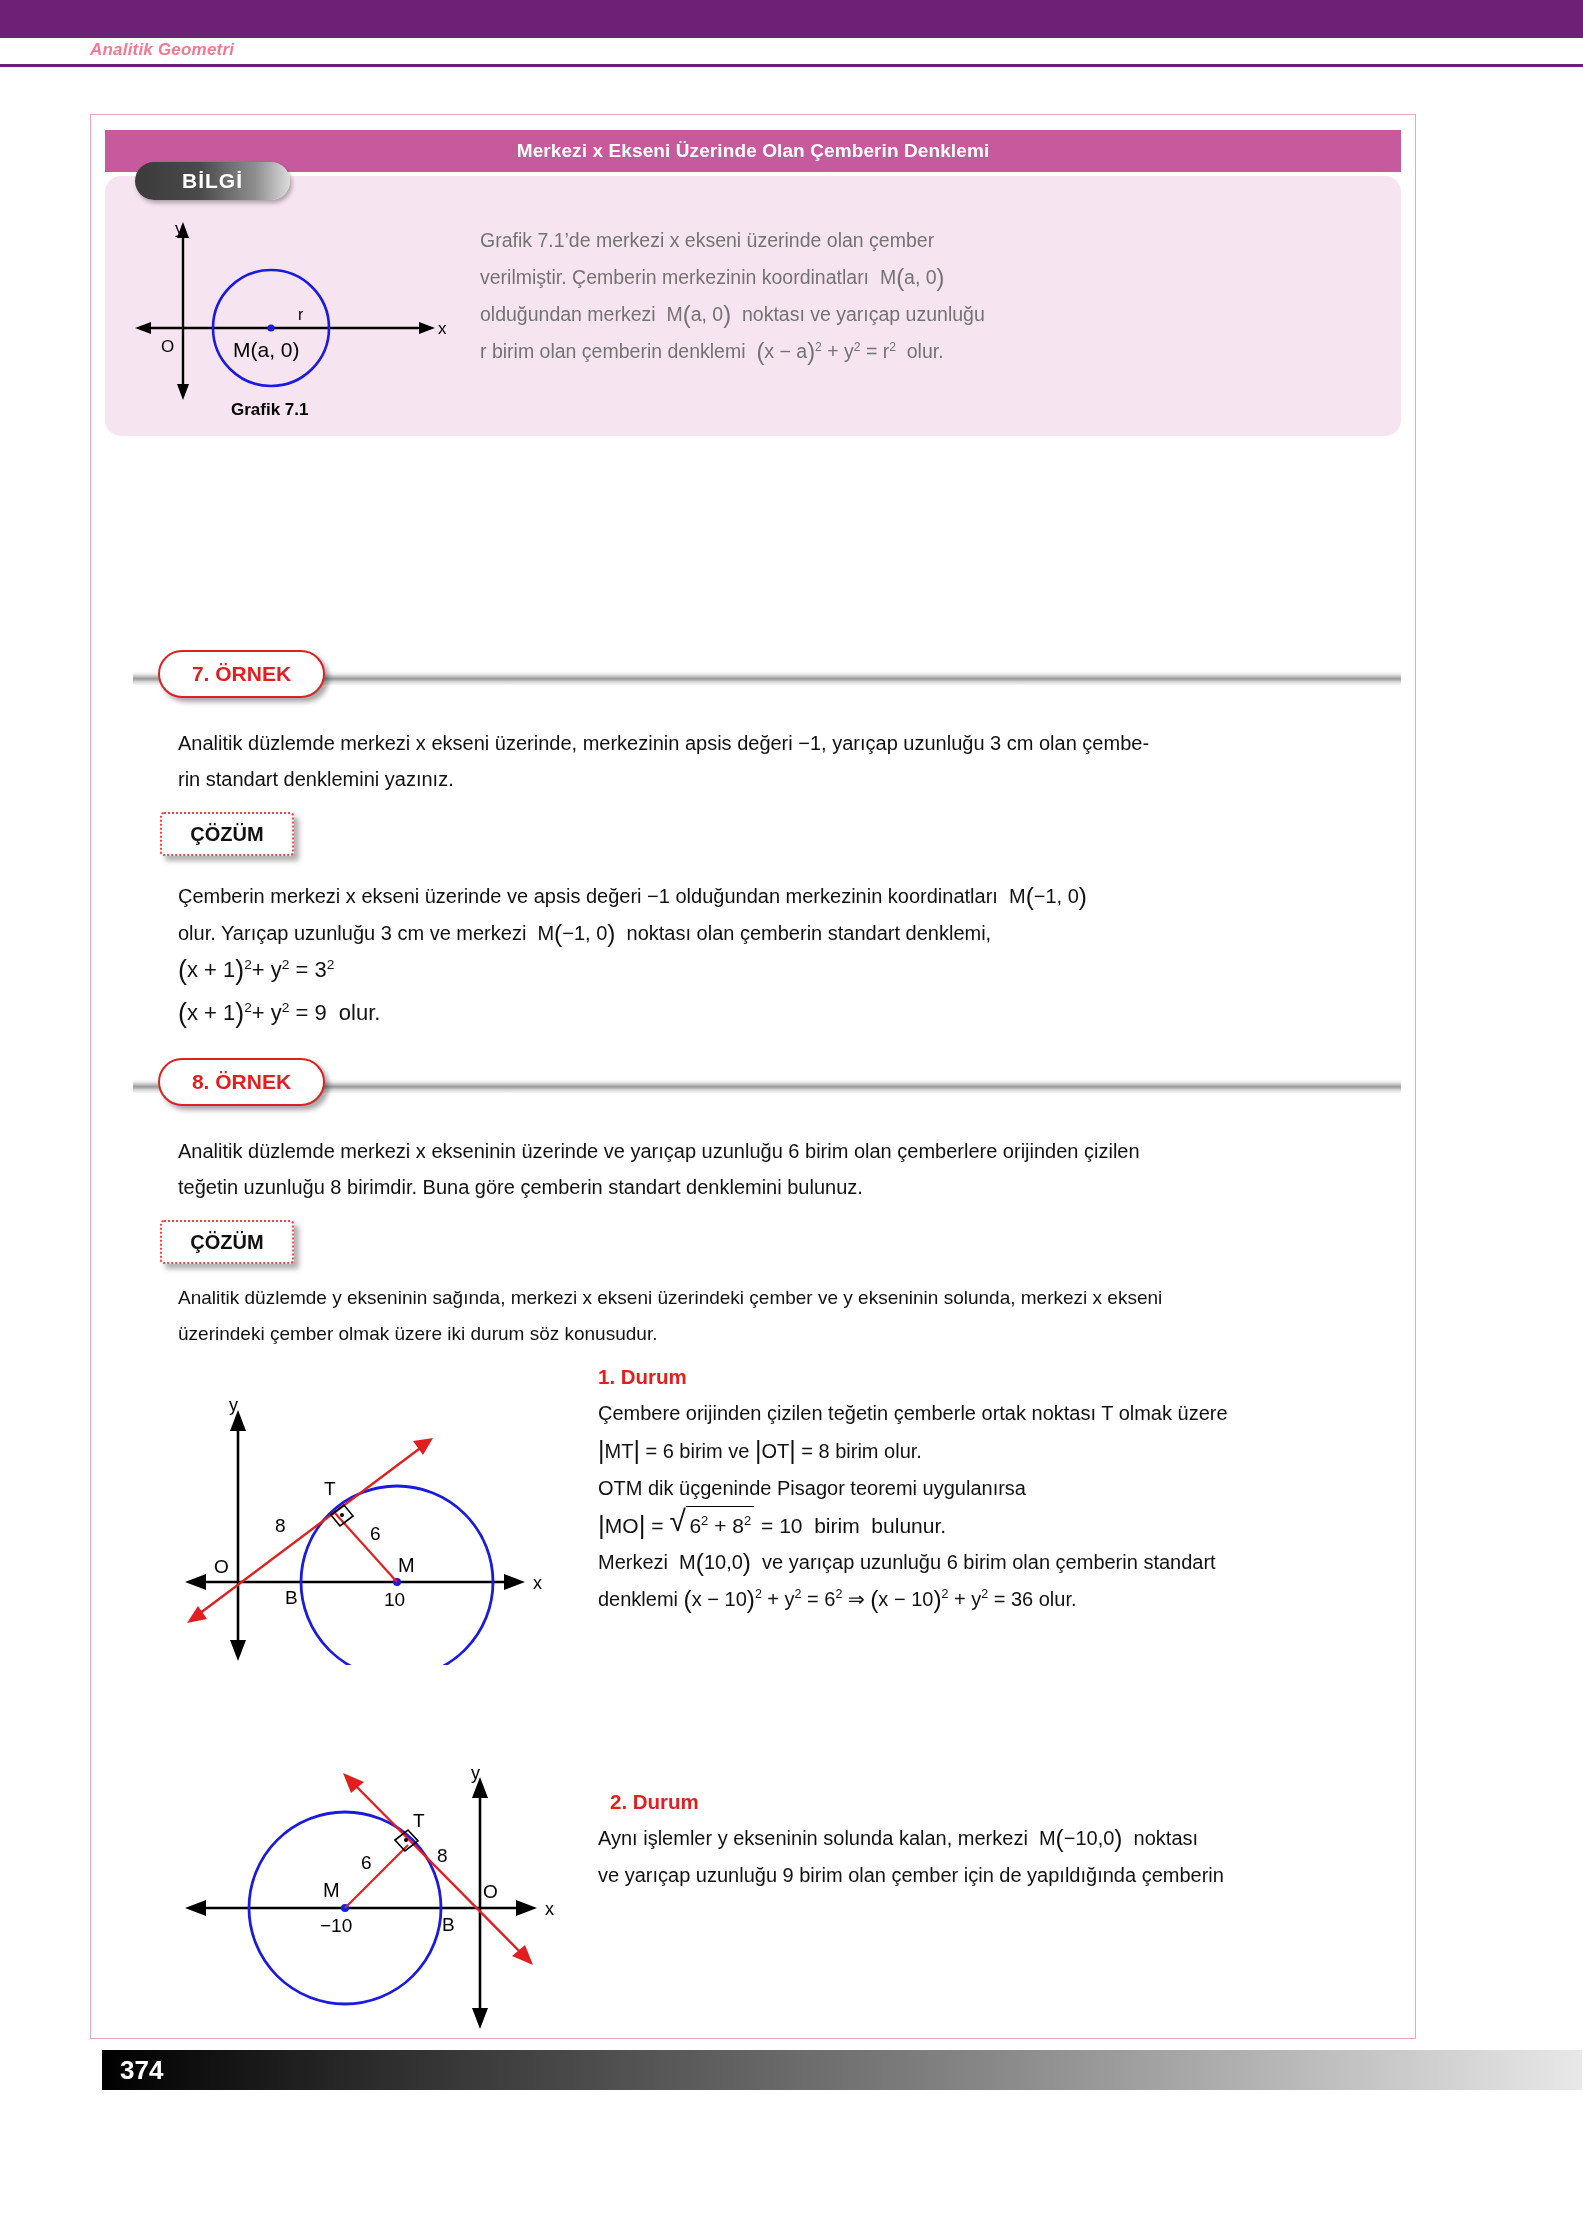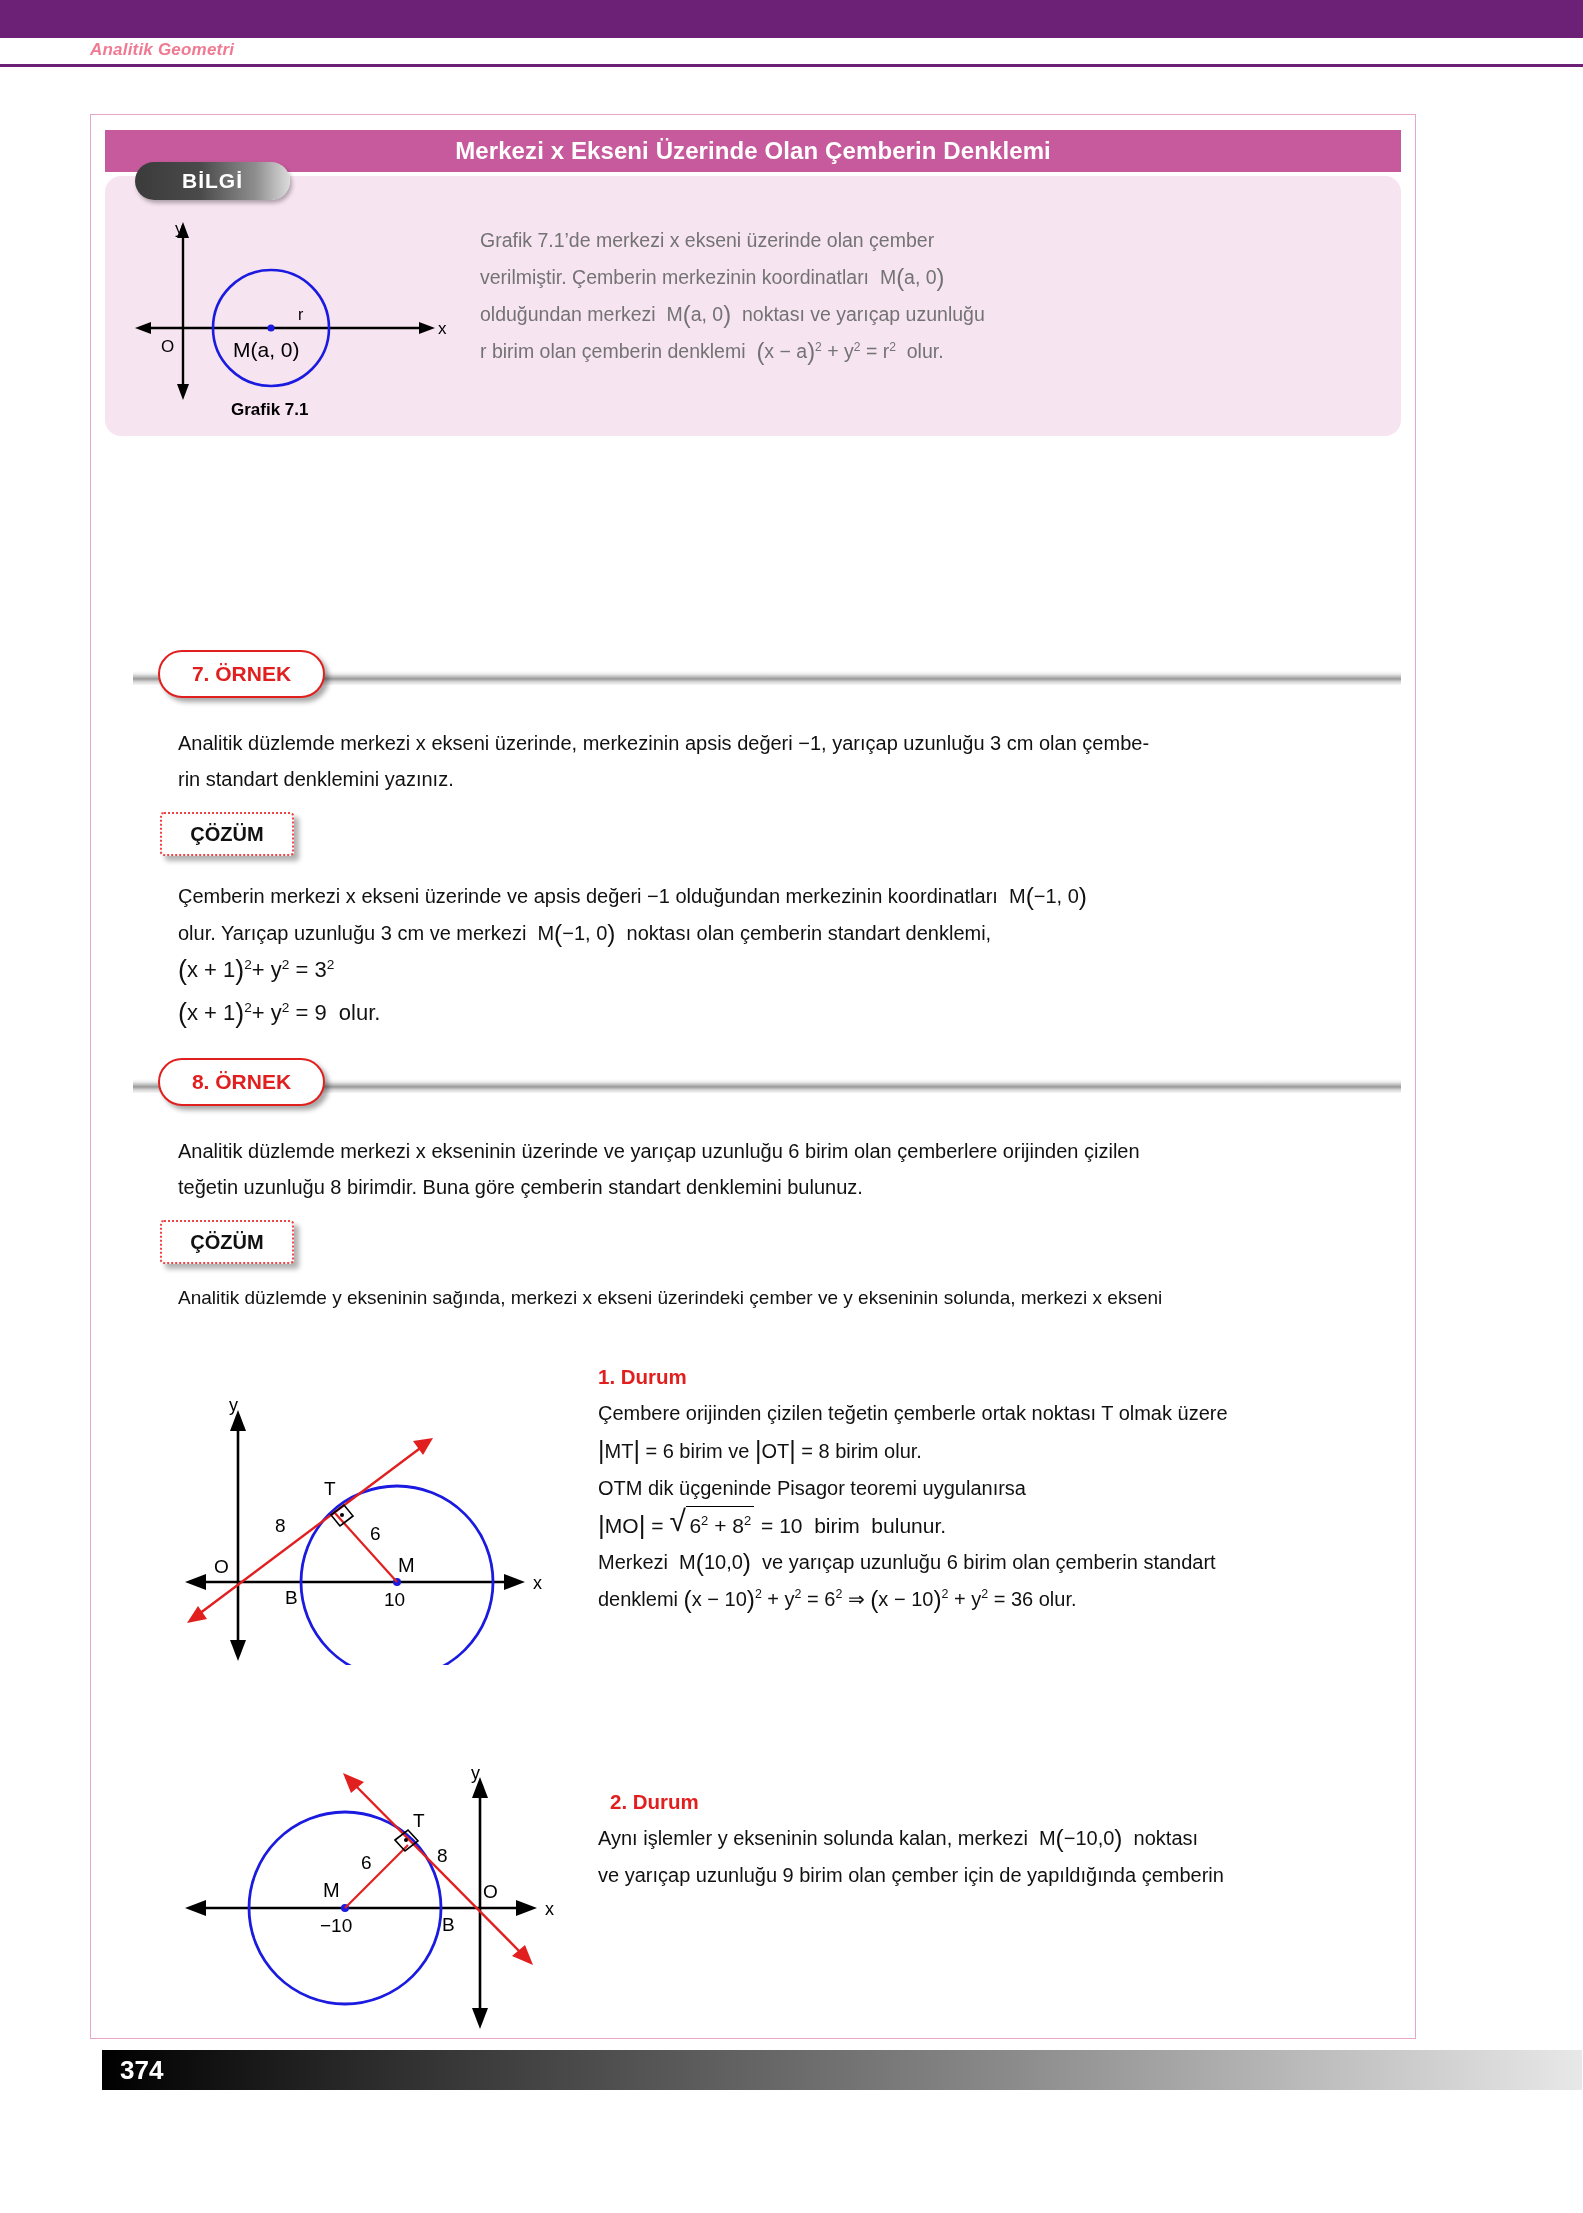--- a/index.html
+++ b/index.html
@@ -43,21 +43,21 @@
     border: 1.6px solid #e8a6c6;
     background: #fff;
   }
 
   
   .title-bar {
     position: absolute; left: 105px; top: 130px;
     width: 1296px; height: 42px;
     background: #c75a9c;
     color: #ffffff;
-    font-weight: bold; font-size: 24px;
+    font-weight: bold; font-size: 19px;
     display: flex; align-items: center; justify-content: center;
     letter-spacing: .1px;
   }
 
   
   .bilgi-box {
     position: absolute; left: 105px; top: 176px;
     width: 1296px; height: 260px;
     background: #f7e4f1;
     border-radius: 16px;
@@ -273,20 +273,21 @@
 
 <div class="para just" style="left:178px; top:1133px; width:1225px;">
   <div>Analitik düzlemde merkezi x ekseninin üzerinde ve yarıçap uzunluğu 6 birim olan çemberlere orijinden çizilen</div>
   <div>teğetin uzunluğu 8 birimdir. Buna göre çemberin standart denklemini bulunuz.</div>
 </div>
 
 <div class="cozum-pill" style="left:160px; top:1220px;">ÇÖZÜM</div>
 
 <div class="para" style="left:178px; top:1280px; width:1230px;">
   <div style="font-size:19px;">Analitik düzlemde y ekseninin sağında, merkezi x ekseni üzerindeki çember ve y ekseninin solunda, merkezi x ekseni</div>
+  <div style="font-size:19px;">üzerindeki çember olmak üzere iki durum söz konusudur.</div>
 </div>
 
 <div class="diagram" style="left:165px; top:1355px;">
   <svg width="400" height="310" viewBox="0 0 400 310">
 
     <line x1="73" y1="70" x2="73" y2="292" stroke="#000" stroke-width="2.6"></line>
     <polygon points="73,55 65,76 81,76" fill="#000"></polygon>
     <polygon points="73,306 65,285 81,285" fill="#000"></polygon>
 
     <line x1="35" y1="227" x2="345" y2="227" stroke="#000" stroke-width="2.6"></line>

